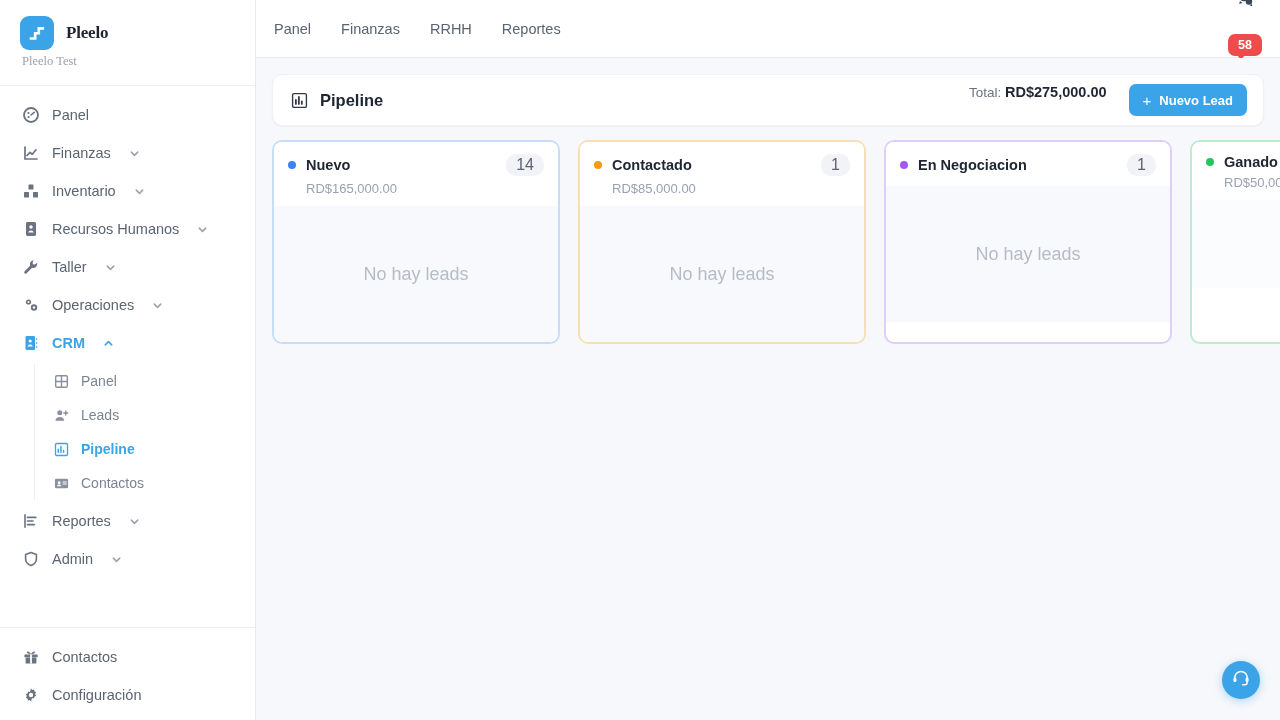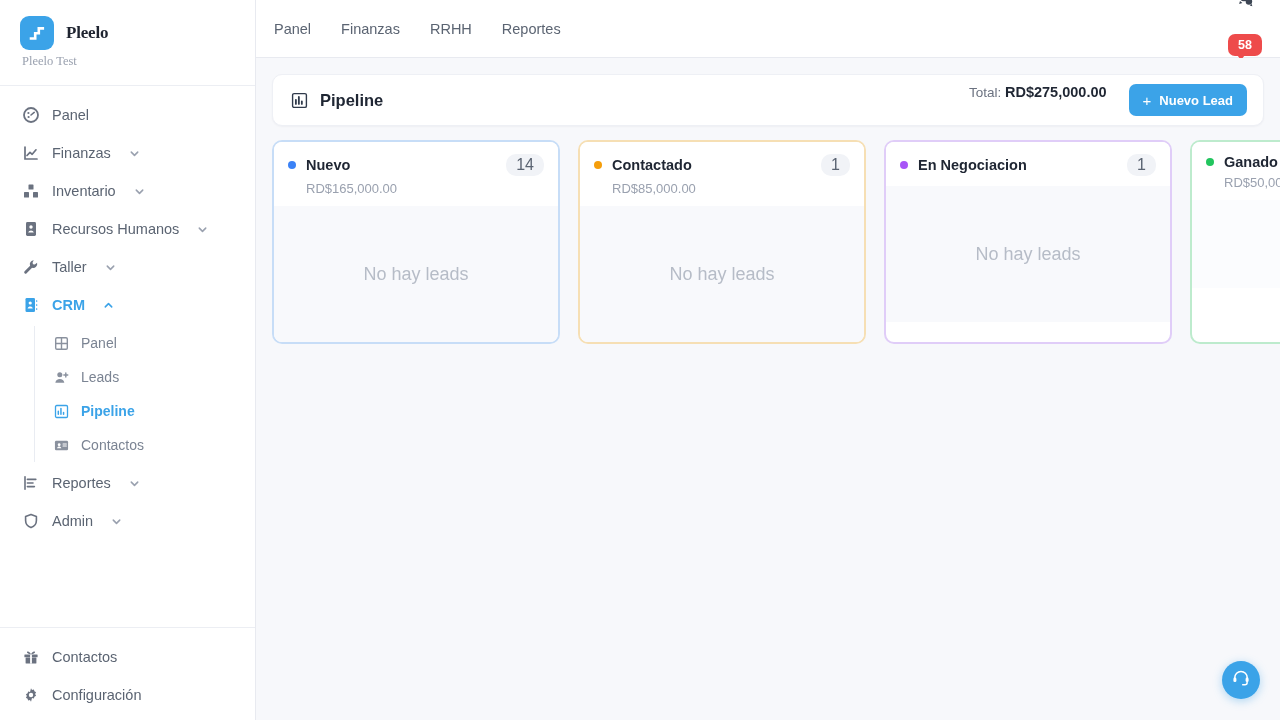--- a/index.html
+++ b/index.html
@@ -241,20 +241,36 @@
         </svg>
       </span>
       <span class="label">Taller</span>
       <span class="chev">
         <svg width="11" height="11" viewBox="0 0 12 12" fill="none" stroke="currentColor" stroke-width="1.7">
             <path d="M2.5 4.5L6 8l3.5-3.5" stroke-linecap="round" stroke-linejoin="round"></path>
           </svg>
       </span>
     </div>
 
+    <div class="nav-item">
+      <span class="nav-ico">
+        <svg width="16" height="16" viewBox="0 0 16 16" fill="currentColor">
+          <circle cx="5.5" cy="5" r="2.6"></circle>
+            <circle cx="5.5" cy="5" r="1" fill="#fff"></circle>
+          <circle cx="11" cy="10.5" r="3.2"></circle>
+            <circle cx="11" cy="10.5" r="1.2" fill="#fff"></circle>
+        </svg>
+      </span>
+      <span class="label">Operaciones</span>
+      <span class="chev">
+        <svg width="11" height="11" viewBox="0 0 12 12" fill="none" stroke="currentColor" stroke-width="1.7">
+            <path d="M2.5 4.5L6 8l3.5-3.5" stroke-linecap="round" stroke-linejoin="round"></path>
+          </svg>
+      </span>
+    </div>
 
     <div class="nav-item active">
       <span class="nav-ico">
         <svg width="16" height="16" viewBox="0 0 16 16" fill="currentColor">
           <rect x="2.5" y="1" width="9.5" height="14" rx="1.3"></rect>
           <circle cx="7.2" cy="6" r="1.6" fill="#fff"></circle>
           <path d="M4.6 11.4c.4-1.4 1.4-2 2.6-2s2.2.6 2.6 2z" fill="#fff"></path>
           <rect x="13" y="3.2" width="1.3" height="1.5" rx=".5"></rect>
           <rect x="13" y="7.2" width="1.3" height="1.5" rx=".5"></rect>
           <rect x="13" y="11.2" width="1.3" height="1.5" rx=".5"></rect>

